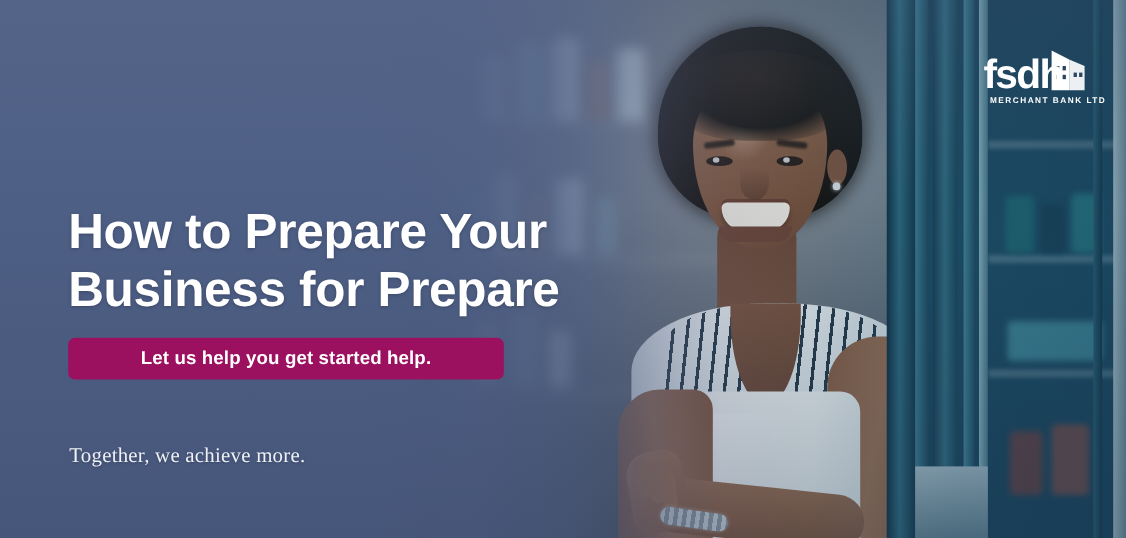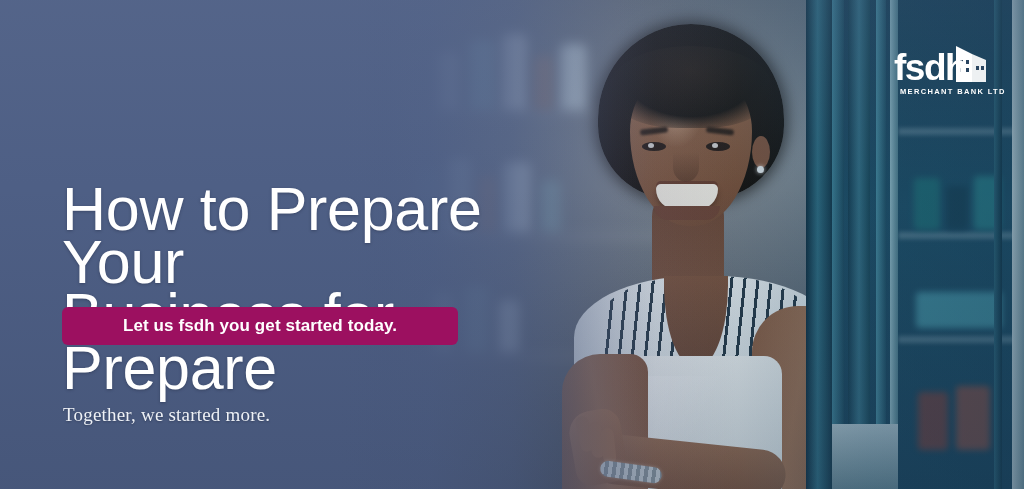--- a/index.html
+++ b/index.html
@@ -227,23 +227,23 @@
     background:linear-gradient(90deg, rgba(30,70,100,0) 60%, rgba(24,72,104,.30) 85%, rgba(20,64,94,.38) 100%);
   }
 
   
   .content{ position:absolute; left:62px; top:0; width:620px; height:489px; }
 
   .headline{
     position:absolute; top:183px; left:0;
     width:540px;
     color:#ffffff;
-    font-size:61px;
+    font-size:45px;
     line-height:53px;
-    font-weight:400;
+    font-weight:700;
     letter-spacing:-.3px;
     text-shadow:0 1px 3px rgba(25,32,52,.35);
   }
   .headline .line{ display:block; }
 
   .cta{
     position:absolute; top:307px; left:0;
     width:396px; height:38px;
     background:#9c1060;
     border-radius:6px;
@@ -375,24 +375,24 @@
     <div class="cool-tint"></div>
   </div>
 
   <div class="content">
     <h1 class="headline">
       <span class="line">How to Prepare Your</span>
       <span class="line">Business for Prepare</span>
     </h1>
 
     <div class="cta">
-      <span class="cta-label">Let us fsdh you get started today.</span>
+      <span class="cta-label">Let us help you get started help.</span>
     </div>
 
-    <div class="tagline">Together, we started more.</div>
+    <div class="tagline">Together, we achieve more.</div>
   </div>
 
   <div class="logo">
     <div class="logo-mark">
       <svg width="104" height="42" viewBox="0 0 104 42" style="position:absolute;right:0;top:-4px;">
         <polygon points="62,4 78,12 78,40 62,40" fill="#ffffff"></polygon>
         <polygon points="78,12 92,18 92,40 78,40" fill="#ffffff" opacity="0.92"></polygon>
         <rect x="66" y="18" width="3" height="4" fill="#2a4560"></rect>
         <rect x="72" y="18" width="3" height="4" fill="#2a4560"></rect>
         <rect x="66" y="26" width="3" height="4" fill="#2a4560"></rect>

